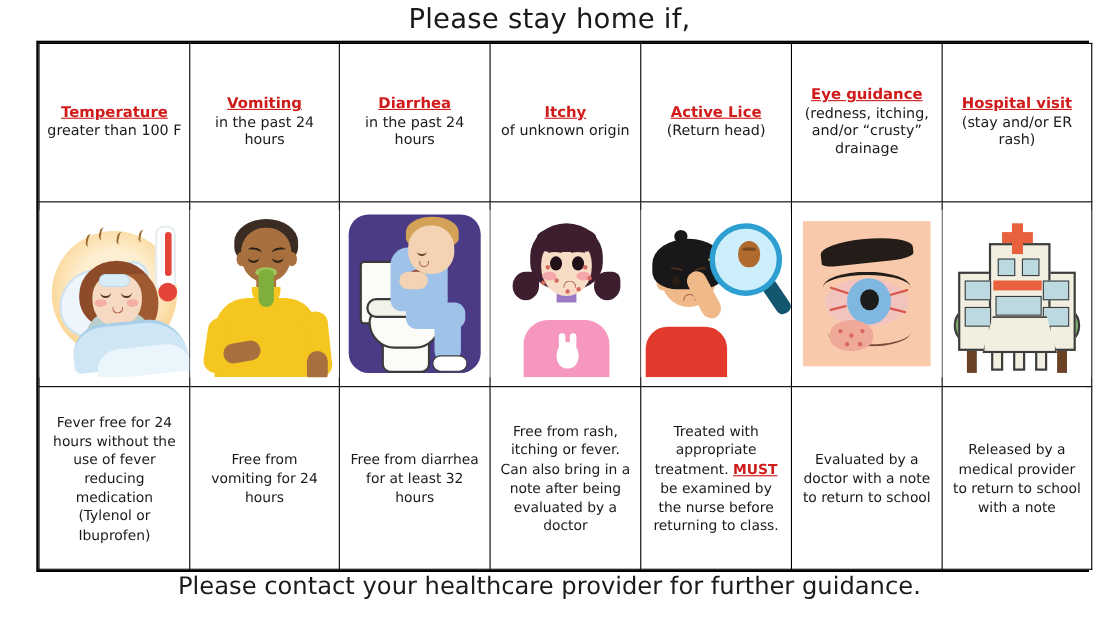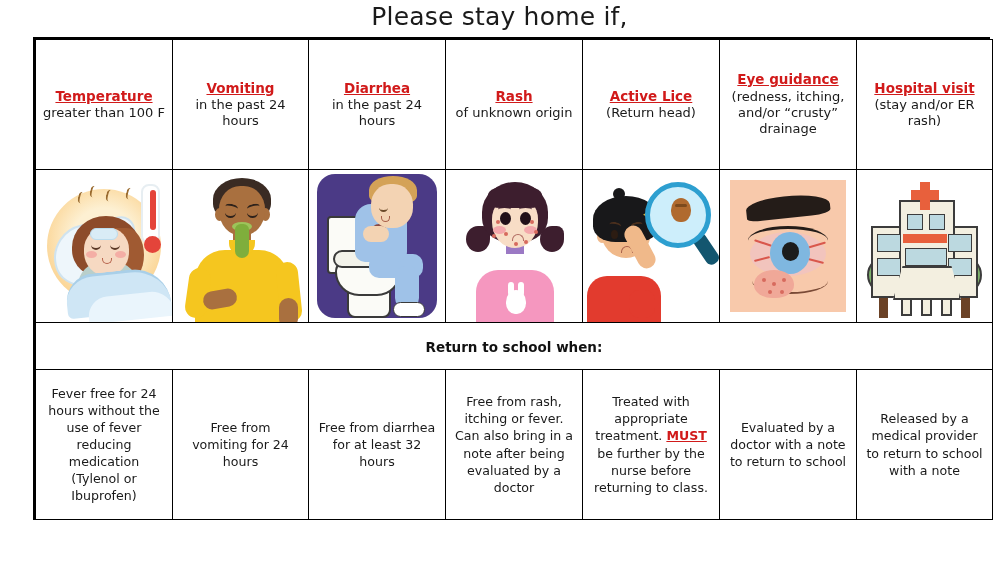--- a/index.html
+++ b/index.html
@@ -258,21 +258,21 @@
         </td>
         <td>
           <span class="hd-title">Vomiting</span>
           <span class="hd-sub">in the past 24 hours</span>
         </td>
         <td>
           <span class="hd-title">Diarrhea </span>
           <span class="hd-sub">in the past 24 hours</span>
         </td>
         <td>
-          <span class="hd-title">Rash</span>
+          <span class="hd-title">Itchy</span>
           <span class="hd-sub">of unknown origin</span>
         </td>
         <td>
           <span class="hd-title">Active Lice </span>
           <span class="hd-sub">(Return head)</span>
         </td>
         <td>
           <span class="hd-title">Eye guidance</span>
           <span class="hd-sub">(redness, itching, and/or “crusty” drainage</span>
         </td>
@@ -445,47 +445,43 @@
             <div class="win" style="right:20px;top:64px;width:22px;height:16px"></div>
             <div class="win" style="right:20px;top:88px;width:22px;height:16px"></div>
             <div class="hos-col" style="left:44px"></div>
             <div class="hos-col" style="left:64px"></div>
             <div class="hos-col" style="left:84px"></div>
             <div class="hos-canopy"></div>
           </div>
         </td>
       </tr>
 
-      <tr class="row-ret">
-        <td colspan="7">
-          <span class="return-label">Return to school when:</span>
-        </td>
-      </tr>
 
       <tr class="row-body">
         <td>
           <div class="cell-txt">Fever free for 24 hours without the use of fever reducing medication (Tylenol or Ibuprofen)</div>
         </td>
         <td>
           <div class="cell-txt">Free from vomiting for 24 hours</div>
         </td>
         <td>
           <div class="cell-txt">Free from diarrhea for at least 32 hours</div>
         </td>
         <td>
           <div class="cell-txt">Free from rash, itching or fever. Can also bring in a note after being evaluated by a doctor</div>
         </td>
         <td>
-          <div class="cell-txt"><span>Treated with appropriate treatment. </span><span class="must">MUST</span><span> be further by the nurse before returning to class.</span></div>
+          <div class="cell-txt"><span>Treated with appropriate treatment. </span><span class="must">MUST</span><span> be examined by the nurse before returning to class.</span></div>
         </td>
         <td>
           <div class="cell-txt">Evaluated by a doctor with a note to return to school</div>
         </td>
         <td>
           <div class="cell-txt">Released by a medical provider to return to school with a note</div>
         </td>
       </tr>
 
       </tbody>
     </table>
   </div>
 
+  <div class="footer">Please contact your healthcare provider for further guidance.</div>
 </div>
 
 </body></html>

